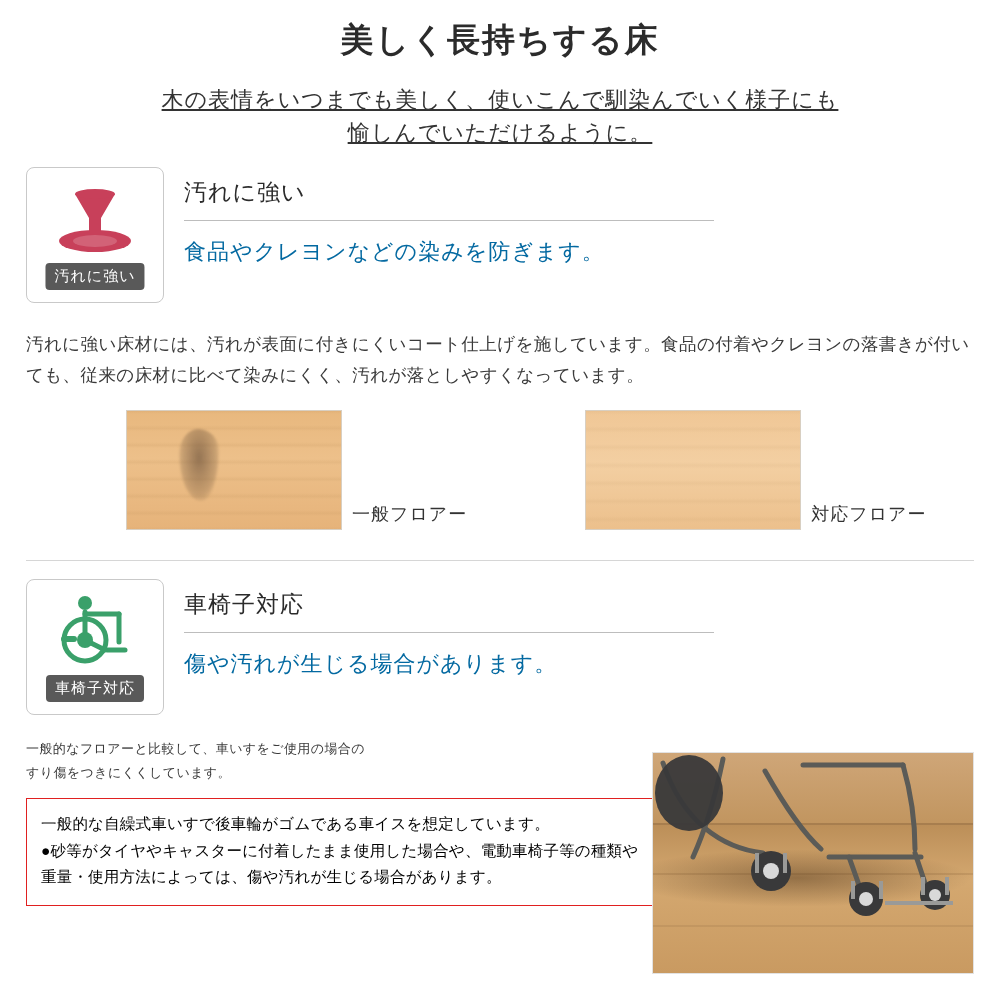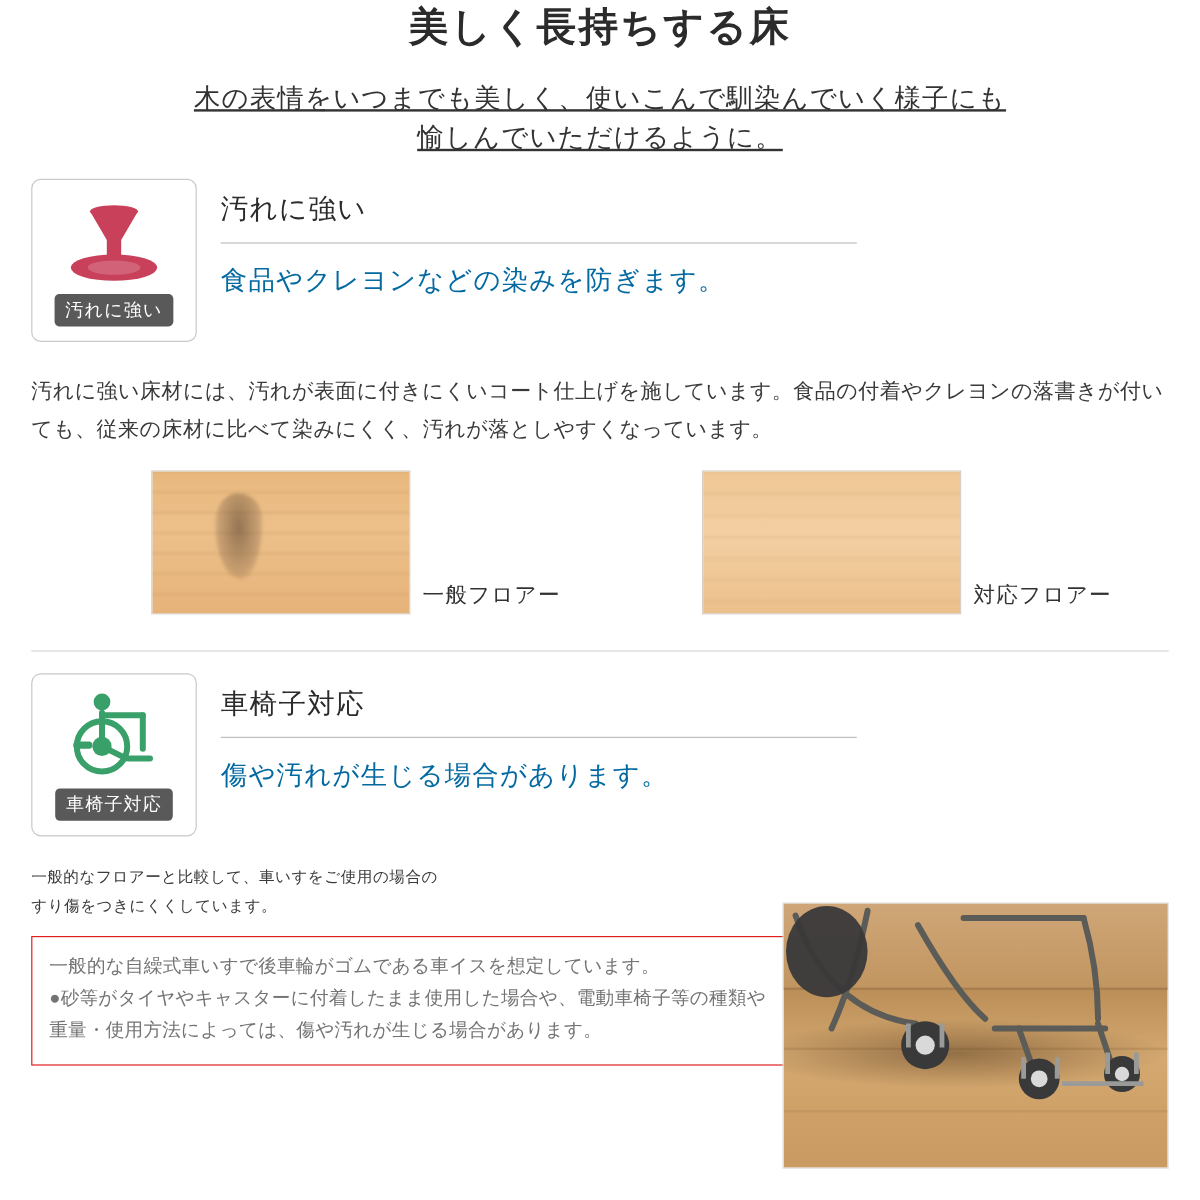--- a/index.html
+++ b/index.html
@@ -12,20 +12,21 @@
   }
   .page { position: relative; width: 1000px; height: 1000px; }
 
   
   .hero-title {
     text-align: center;
     font-size: 33px;
     font-weight: bold;
     letter-spacing: 2px;
     color: #2b2b2b;
+    padding-top: 18px;
   }
   .hero-sub {
     text-align: center;
     font-size: 22px;
     line-height: 1.5;
     letter-spacing: 1px;
     color: #333;
     margin-top: 20px;
   }
 
@@ -149,21 +150,21 @@
     letter-spacing: 0.4px;
   }
 
   .notice {
     border: 1px solid #e02020;
     padding: 12px 14px 14px 14px;
     margin-top: 14px;
     width: 634px;
     font-size: 15.5px;
     line-height: 1.72;
-    color: #737373;
+    color: #000000;
     letter-spacing: 0.2px;
   }
 
   .photo {
     position: absolute;
     right: 26px;
     top: 752px;
     width: 322px;
     height: 222px;
     border: 1px solid #e2e2e2;

